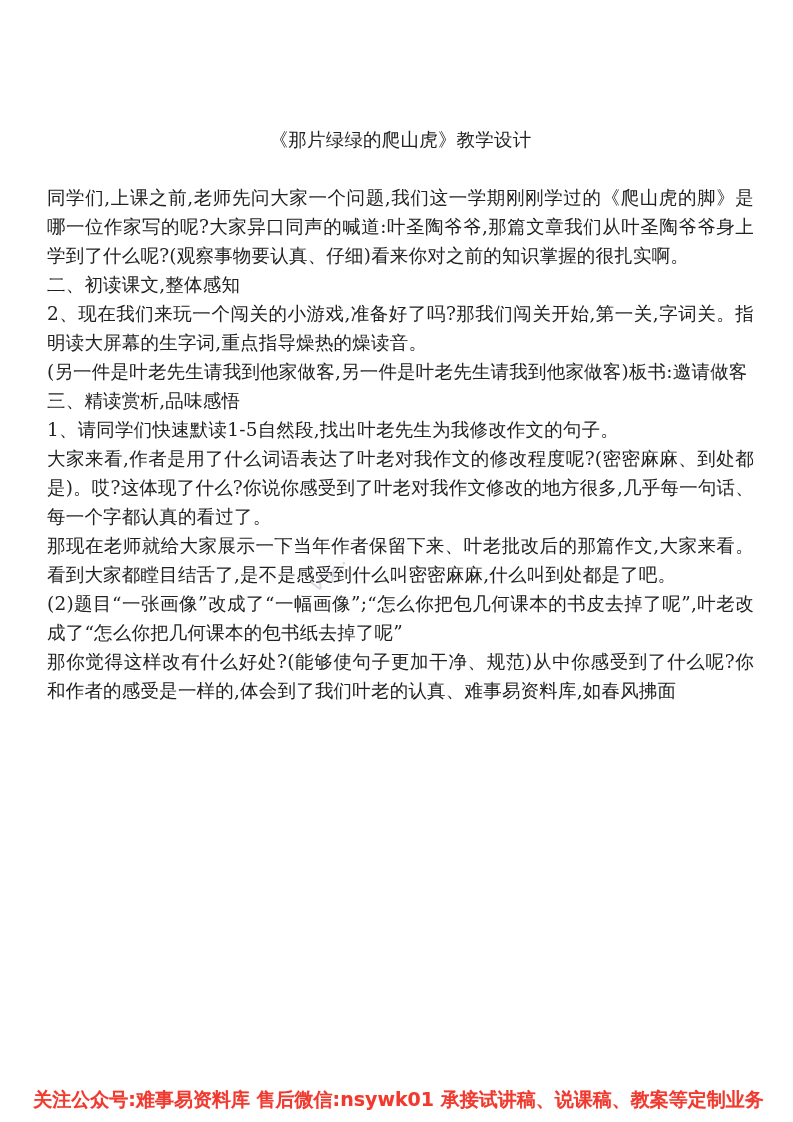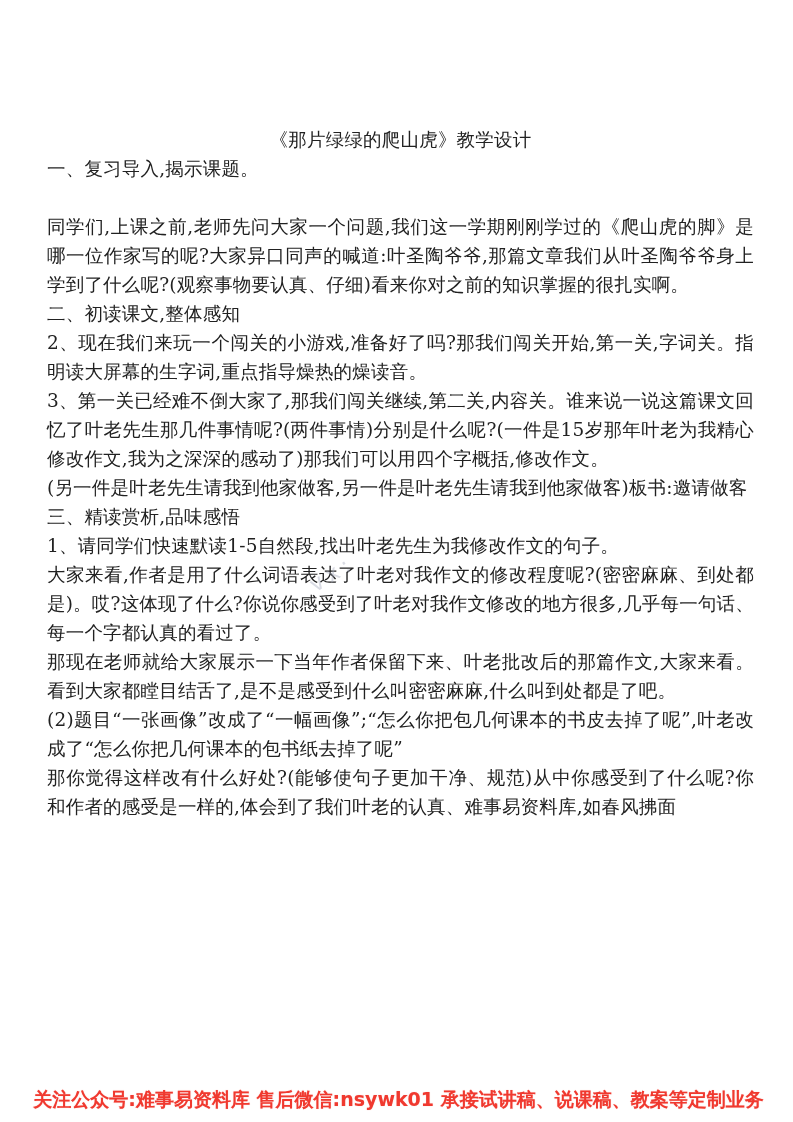--- a/index.html
+++ b/index.html
@@ -65,26 +65,24 @@
     white-space: nowrap;
     text-shadow: 0 0 1px rgba(240, 57, 47, 0.35);
     text-align: center;
   }
 </style>
 </head>
 <body>
 
 <div class="doc">
   <p class="title">《那片绿绿的爬山虎》教学设计</p>
-  <p>一、复习导入,揭示课题。</p>
   <div class="blank-line"></div>
   <p>同学们,上课之前,老师先问大家一个问题,我们这一学期刚刚学过的《爬山虎的脚》是哪一位作家写的呢?大家异口同声的喊道:叶圣陶爷爷,那篇文章我们从叶圣陶爷爷身上学到了什么呢?(观察事物要认真、仔细)看来你对之前的知识掌握的很扎实啊。</p>
   <p>二、初读课文,整体感知</p>
   <p>2、现在我们来玩一个闯关的小游戏,准备好了吗?那我们闯关开始,第一关,字词关。指明读大屏幕的生字词,重点指导燥热的燥读音。</p>
-  <p>3、第一关已经难不倒大家了,那我们闯关继续,第二关,内容关。谁来说一说这篇课文回忆了叶老先生那几件事情呢?(两件事情)分别是什么呢?(一件是15岁那年叶老为我精心修改作文,我为之深深的感动了)那我们可以用四个字概括,修改作文。</p>
   <p>(另一件是叶老先生请我到他家做客,另一件是叶老先生请我到他家做客)板书:邀请做客</p>
   <p>三、精读赏析,品味感悟</p>
   <p>1、请同学们快速默读1-5自然段,找出叶老先生为我修改作文的句子。</p>
   <p>大家来看,作者是用了什么词语表达了叶老对我作文的修改程度呢?(密密麻麻、到处都是)。哎?这体现了什么?你说你感受到了叶老对我作文修改的地方很多,几乎每一句话、每一个字都认真的看过了。</p>
   <p>那现在老师就给大家展示一下当年作者保留下来、叶老批改后的那篇作文,大家来看。看到大家都瞠目结舌了,是不是感受到什么叫密密麻麻,什么叫到处都是了吧。</p>
   <p>(2)题目“一张画像”改成了“一幅画像”;“怎么你把包几何课本的书皮去掉了呢”,叶老改成了“怎么你把几何课本的包书纸去掉了呢”</p>
   <p>那你觉得这样改有什么好处?(能够使句子更加干净、规范)从中你感受到了什么呢?你和作者的感受是一样的,体会到了我们叶老的认真、难事易资料库,如春风拂面</p>
 </div>
 
 <span class="watermark">vx:</span>

